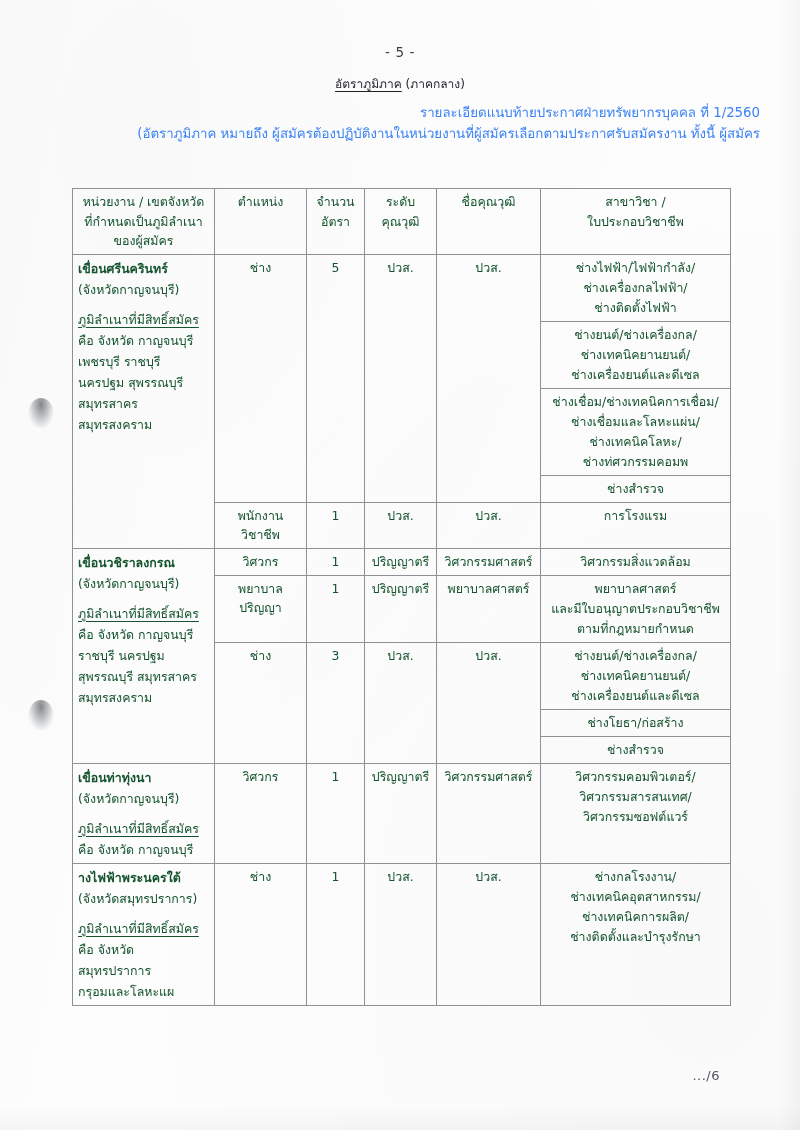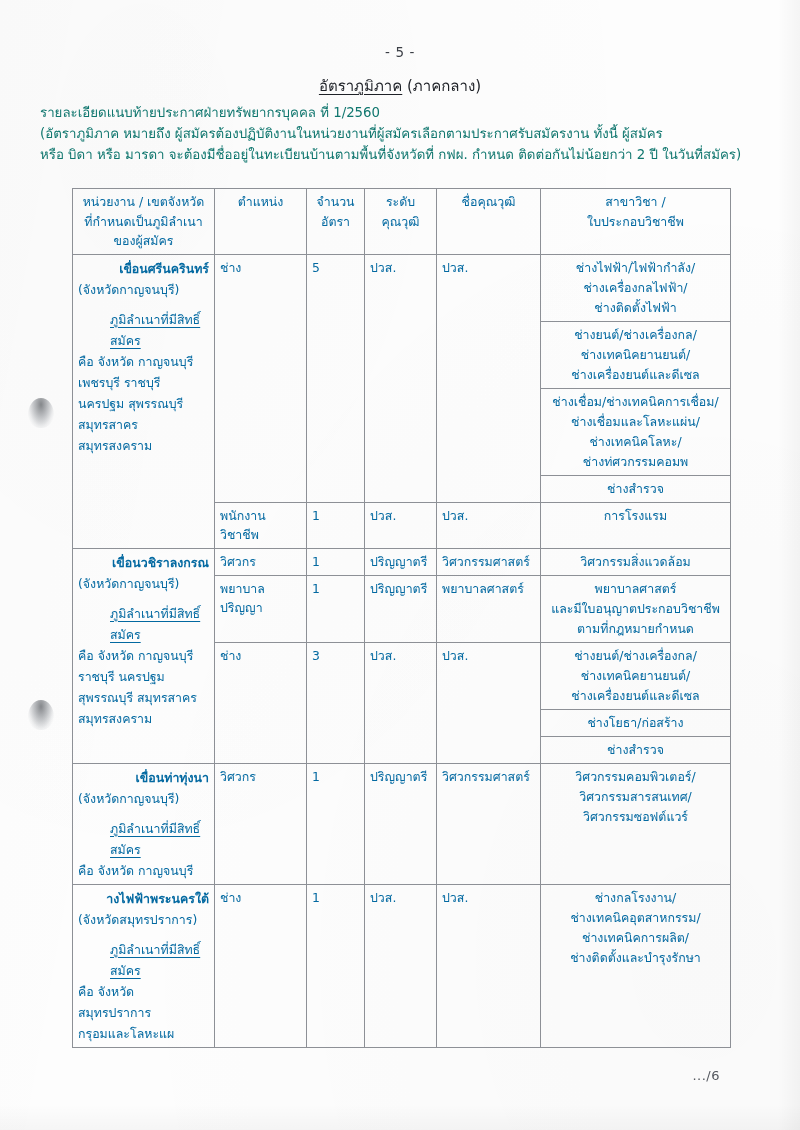--- a/index.html
+++ b/index.html
@@ -73,53 +73,53 @@
     text-align: center;
     font-size: 13.5px;
     letter-spacing: 0.6px;
     color: #3a3e45;
   }
   .doc-title {
     position: absolute;
     top: 74px;
     left: 0; right: 0;
     text-align: center;
-    font-size: 15px;
+    font-size: 12px;
     color: #1e2127;
   }
   .doc-title .u {
     text-decoration: underline;
     text-underline-offset: 3px;
     text-decoration-thickness: 1px;
   }
   .subtitle-block {
     position: absolute;
     top: 102px;
     left: 40px;
-    right: 46px;
-    text-align: left;
+    right: 40px;
+    text-align: right;
     font-size: 13.3px;
     line-height: 21px;
-    color: #0f766e;
+    color: #3b82f6;
   }
   .subtitle-block div { white-space: nowrap; }
 
   
   .tbl-wrap {
     position: absolute;
     left: 72px;
     top: 188px;
     width: 658px;
   }
   table.grid {
     border-collapse: collapse;
     width: 100%;
     table-layout: fixed;
     font-size: 12.4px;
-    color: #0369a1;
+    color: #14532d;
   }
   table.grid td, table.grid th {
     border: 1px solid #8d9096;
     padding: 3px 5px;
     vertical-align: top;
     line-height: 19.5px;
     font-weight: normal;
   }
   
   col.c-org   { width: 142px; }
@@ -131,41 +131,40 @@
 
   thead th {
     text-align: center;
     vertical-align: middle;
     padding: 6px 4px;
     height: 58px;
     line-height: 19px;
   }
 
   
-  .ctr      { text-align: left; }
+  .ctr      { text-align: center; }
   .mid      { vertical-align: middle; }
   .org-cell { text-align: left; padding: 5px 6px 10px 6px; }
   .org-name {
     display: block;
-    text-align: right;
+    text-align: left;
     font-weight: bold;
     line-height: 21px;
   }
   .org-prov {
     display: block;
     line-height: 21px;
   }
   .org-gap { display: block; height: 9px; }
   .org-head-u {
     display: block;
     text-decoration: underline;
     text-underline-offset: 2.5px;
     text-decoration-thickness: 1px;
     line-height: 21px;
-    margin-left: 32px;
   }
   .org-line { display: block; line-height: 21px; }
 
   .field-cell { text-align: center; padding-left: 7px; }
   .field-cell span { display: block; line-height: 20px; }
   .qual-cell span { display: block; line-height: 20px; }
 
   
   .footer-note {
     position: absolute;
@@ -189,21 +188,20 @@
 
   <div class="page-number">- 5 -</div>
 
   <div class="doc-title">
     <span class="u">อัตราภูมิภาค</span><span> (ภาคกลาง)</span>
   </div>
 
   <div class="subtitle-block">
     <div>รายละเอียดแนบท้ายประกาศฝ่ายทรัพยากรบุคคล ที่  1/2560</div>
     <div>(อัตราภูมิภาค หมายถึง ผู้สมัครต้องปฏิบัติงานในหน่วยงานที่ผู้สมัครเลือกตามประกาศรับสมัครงาน ทั้งนี้ ผู้สมัคร</div>
-    <div>หรือ บิดา หรือ มารดา จะต้องมีชื่ออยู่ในทะเบียนบ้านตามพื้นที่จังหวัดที่ กฟผ. กำหนด ติดต่อกันไม่น้อยกว่า 2 ปี ในวันที่สมัคร)</div>
   </div>
 
   <div class="tbl-wrap">
     <table class="grid">
       <colgroup>
         <col class="c-org">
           <col class="c-pos">
           <col class="c-num">
         <col class="c-lvl">
           <col class="c-qual">

